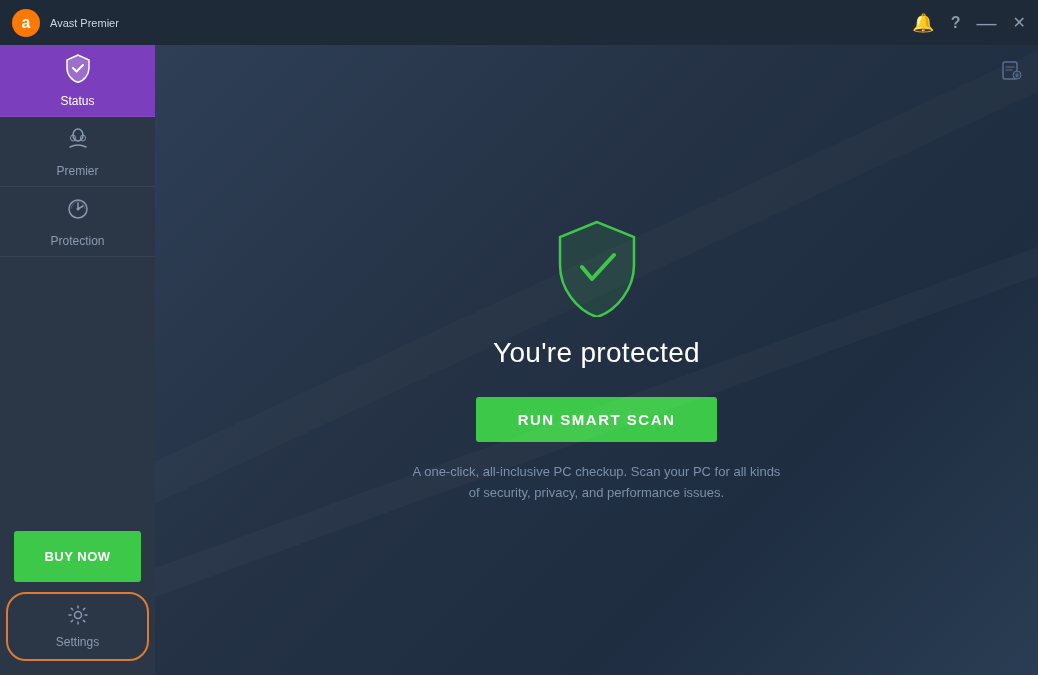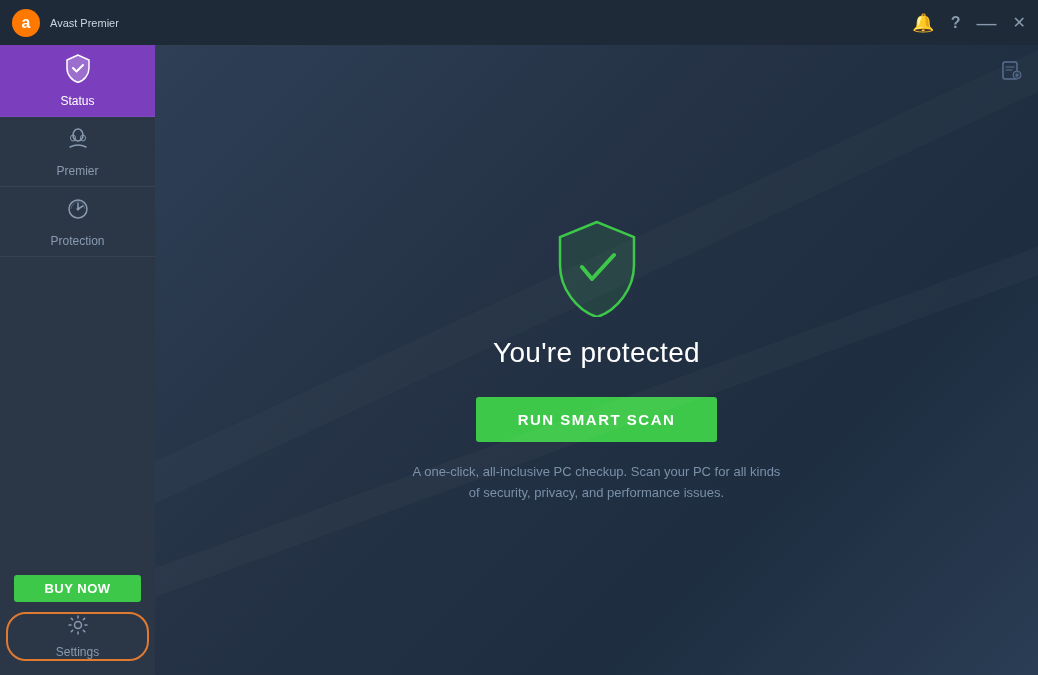--- a/index.html
+++ b/index.html
@@ -86,32 +86,33 @@
     .sidebar-bottom {
       margin-top: auto;
       padding: 0 0 10px 0;
     }
     .buy-now-btn {
       margin: 10px 14px;
       background: #3ec84a;
       color: #fff;
       border: none;
       border-radius: 3px;
-      padding: 6px 0;
+      padding: 18px 0;
       width: calc(100% - 28px);
       font-size: 13px;
       font-weight: bold;
       cursor: pointer;
       letter-spacing: 0.5px;
     }
 
     .settings-item {
       display: flex;
       flex-direction: column;
       align-items: center;
+      padding: 10px;
       cursor: pointer;
       color: #8a9bb0;
       font-size: 12px;
       border: 2.5px solid transparent;
       border-radius: 4px;
       margin: 0 10px 4px 10px;
       position: relative;
     }
     .settings-item.highlighted {
       border: 2.5px solid #e07a30;

